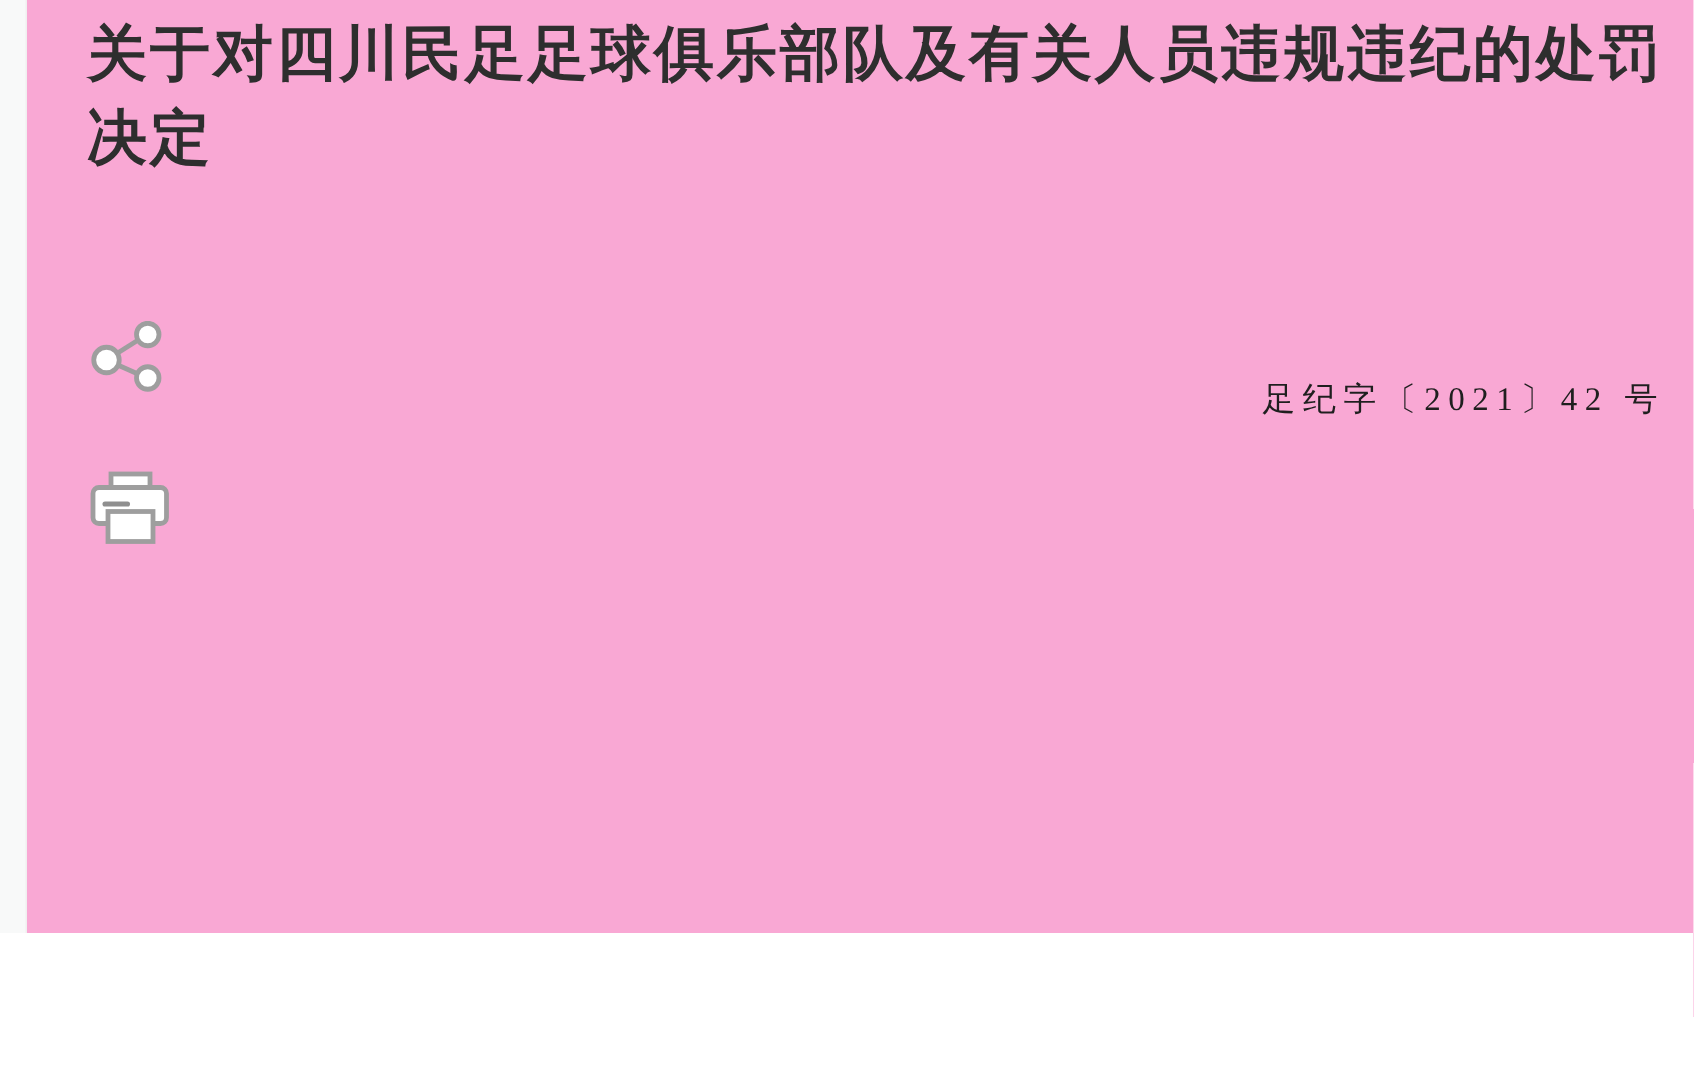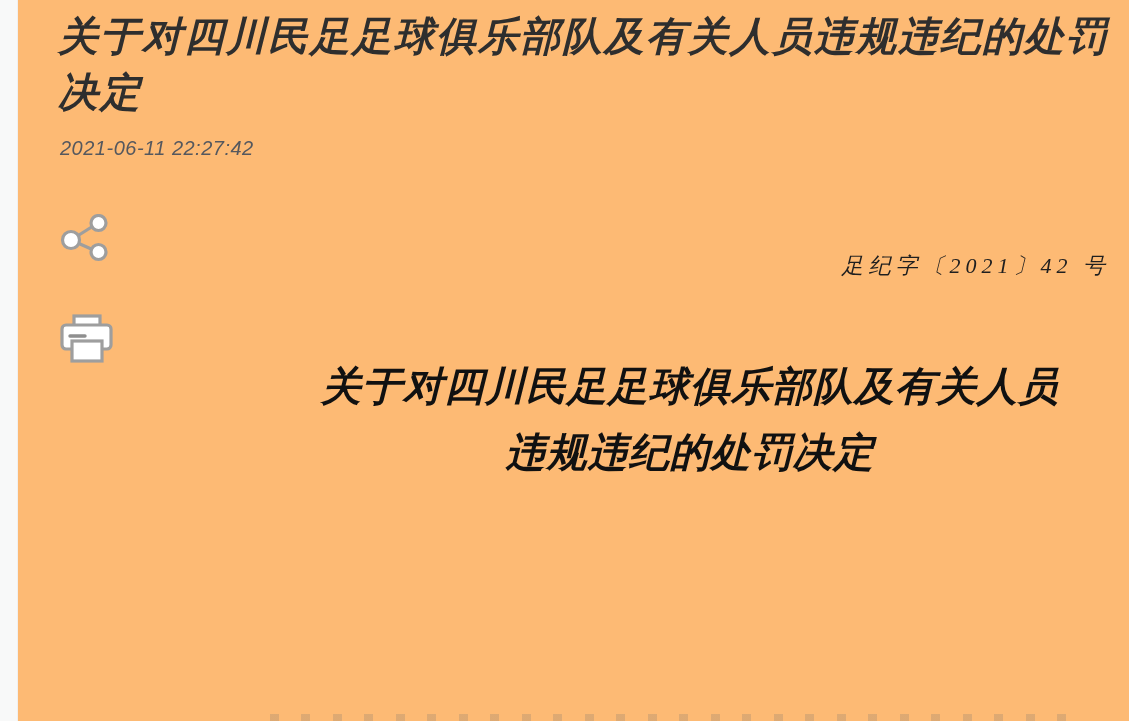--- a/index.html
+++ b/index.html
@@ -3,25 +3,24 @@
 <meta charset="utf-8">
 <style>
   html, body {
     margin: 0;
     padding: 0;
     background: #ffffff;
   }
   .page {
     position: relative;
     width: 1129px;
-    height: 721px;
-    background: #fdba74;
+    height: 622px;
+    background: #f9a8d4;
     overflow: hidden;
     font-family: "Liberation Sans", "DejaVu Sans", sans-serif;
-    font-style: italic;
   }
   .left-strip {
     position: absolute;
     left: 0; top: 0; bottom: 0;
     width: 17px;
     background: #f8f9f9;
     border-right: 1px solid #f0f0f0;
   }
   .page-title {
     position: absolute;
@@ -111,21 +110,20 @@
 </style>
 </head>
 <body>
 
 <div class="page">
 
   <div class="left-strip"></div>
 
   <h1 class="page-title">关于对四川民足足球俱乐部队及有关人员违规违纪的处罚决定</h1>
 
-  <div class="date">2021-06-11 22:27:42</div>
 
   <div class="side-toolbar">
     <button class="tool-btn">
       <svg width="50" height="48" viewBox="0 0 50 48" fill="none" xmlns="http://www.w3.org/2000/svg">
         <line x1="11" y1="26" x2="38" y2="9" stroke="#9e9e9e" stroke-width="3.2"></line>
         <line x1="11" y1="26" x2="38" y2="38" stroke="#9e9e9e" stroke-width="3.2"></line>
         <circle cx="11" cy="26" r="8.5" fill="#ffffff" stroke="#9e9e9e" stroke-width="3.2"></circle>
         <circle cx="38.5" cy="9" r="7.5" fill="#ffffff" stroke="#9e9e9e" stroke-width="3.2"></circle>
         <circle cx="38.5" cy="38" r="7.5" fill="#ffffff" stroke="#9e9e9e" stroke-width="3.2"></circle>
       </svg>
@@ -135,21 +133,17 @@
         <rect x="14" y="2" width="26" height="14" fill="#ffffff" stroke="#9e9e9e" stroke-width="3.2"></rect>
         <rect x="2" y="11" width="49" height="24" rx="4" fill="#ffffff" stroke="#9e9e9e" stroke-width="3.2"></rect>
         <line x1="10" y1="22" x2="25" y2="22" stroke="#8f8f8f" stroke-width="3.4" stroke-linecap="round"></line>
         <rect x="12" y="27" width="30" height="20" fill="#ffffff" stroke="#9e9e9e" stroke-width="3.2"></rect>
       </svg>
     </button>
   </div>
 
   <div class="document">
     <div class="doc-number">足纪字〔2021〕42 号</div>
-    <h2 class="doc-title">
-      <span class="line">关于对四川民足足球俱乐部队及有关人员</span>
-      <span class="line">违规违纪的处罚决定</span>
-    </h2>
   </div>
 
   <div class="clipped-line"></div>
 
 </div>
 
 </body></html>

